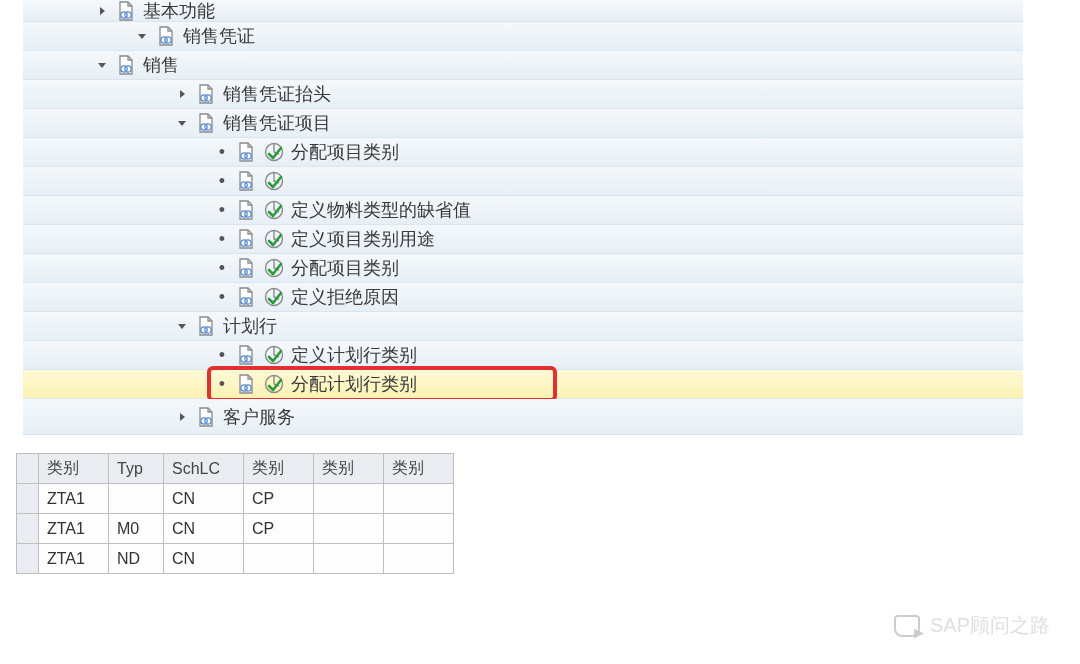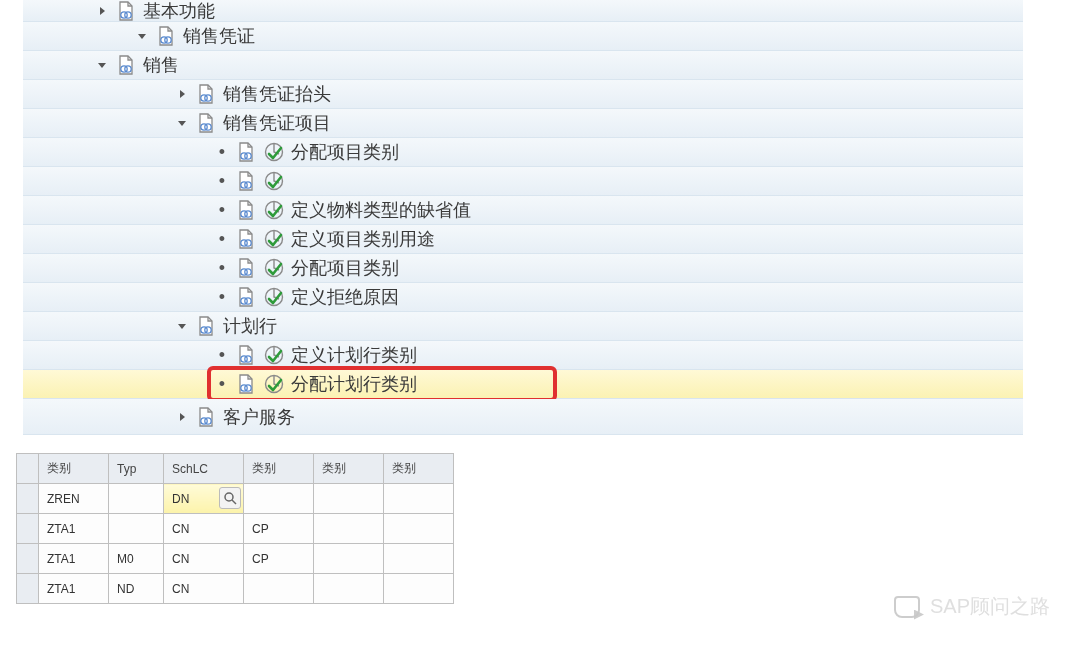--- a/index.html
+++ b/index.html
@@ -64,21 +64,21 @@
     position:absolute;
     border: 4px solid #e03030;
     border-radius: 6px;
     pointer-events:none;
   }
 
   
   .table-area { margin-top: 18px; margin-left: 16px; width: 560px; }
   table.sap {
     border-collapse: collapse;
-    font-size: 12px;
+    font-size: 16px;
     margin-top: 6px;
   }
   table.sap th, table.sap td {
     border: 1px solid #bfbfbf;
     padding: 3px 8px;
     height: 30px;
     text-align: left;
     background: #fdfdfd;
     vertical-align: middle;
   }
@@ -99,21 +99,21 @@
     position:absolute; right:2px; top:3px;
     width:22px; height:22px;
     border:1px solid #bbb; border-radius:3px;
     background:#f3f3f3;
     display:flex; align-items:center; justify-content:center;
   }
 
   .watermark {
     position:absolute;
     right: 30px;
-    bottom: 44px;
+    bottom: 25px;
     color: rgba(220,220,220,0.9);
     font-size: 20px;
     display:flex; align-items:center; gap:10px;
   }
   .wm-ico {
     width:26px; height:22px;
     border:2px solid rgba(200,200,200,0.9);
     border-radius:4px 4px 8px 8px;
     position:relative;
   }
@@ -417,34 +417,20 @@
           <th style="min-width: 55px;">Typ</th>
           <th style="min-width: 80px;">SchLC</th>
           <th style="min-width: 70px;">类别</th>
           <th style="min-width: 70px;">类别</th>
           <th style="min-width: 70px;">类别</th>
         </tr>
       </thead>
     <tbody id="tb">
         <tr>
           <td class="rowhandle"></td>
-          <td>ZREN</td>
-          <td></td>
-          <td class="cell-edit"><span>DN</span><span class="search-btn">
-              <svg width="14" height="14" viewBox="0 0 14 14">
-                <circle cx="6" cy="6" r="4" fill="none" stroke="#666" stroke-width="1.5"></circle>
-                <line x1="9" y1="9" x2="13" y2="13" stroke="#666" stroke-width="1.5"></line>
-              </svg>
-            </span></td>
-          <td></td>
-          <td></td>
-          <td></td>
-        </tr>
-        <tr>
-          <td class="rowhandle"></td>
           <td>ZTA1</td>
           <td></td>
           <td>CN</td>
           <td>CP</td>
           <td></td>
           <td></td>
         </tr>
         <tr>
           <td class="rowhandle"></td>
           <td>ZTA1</td>

